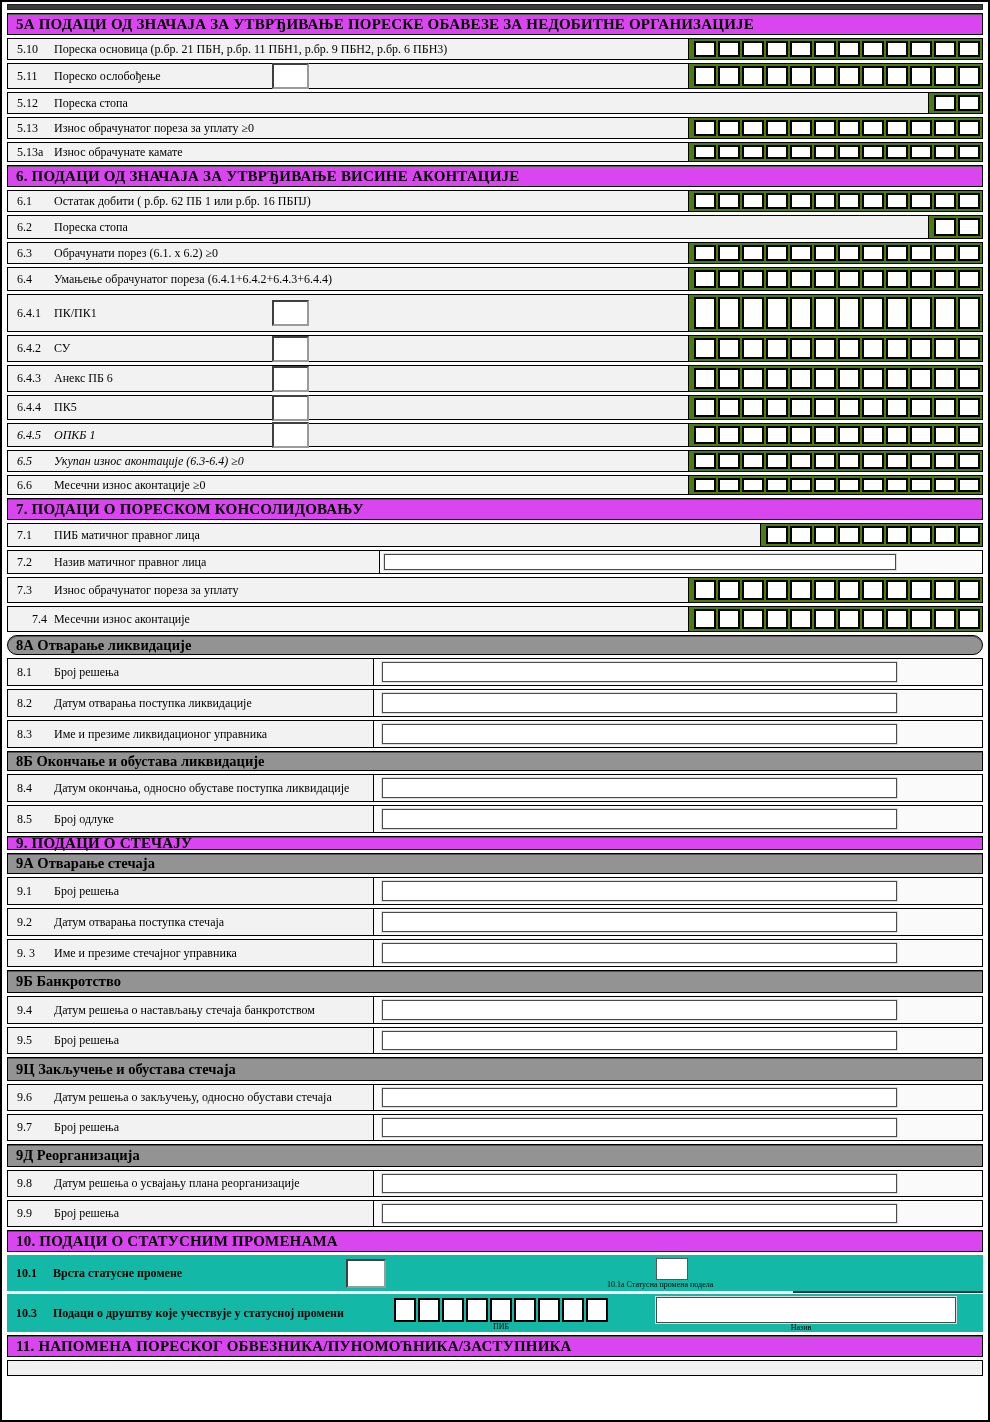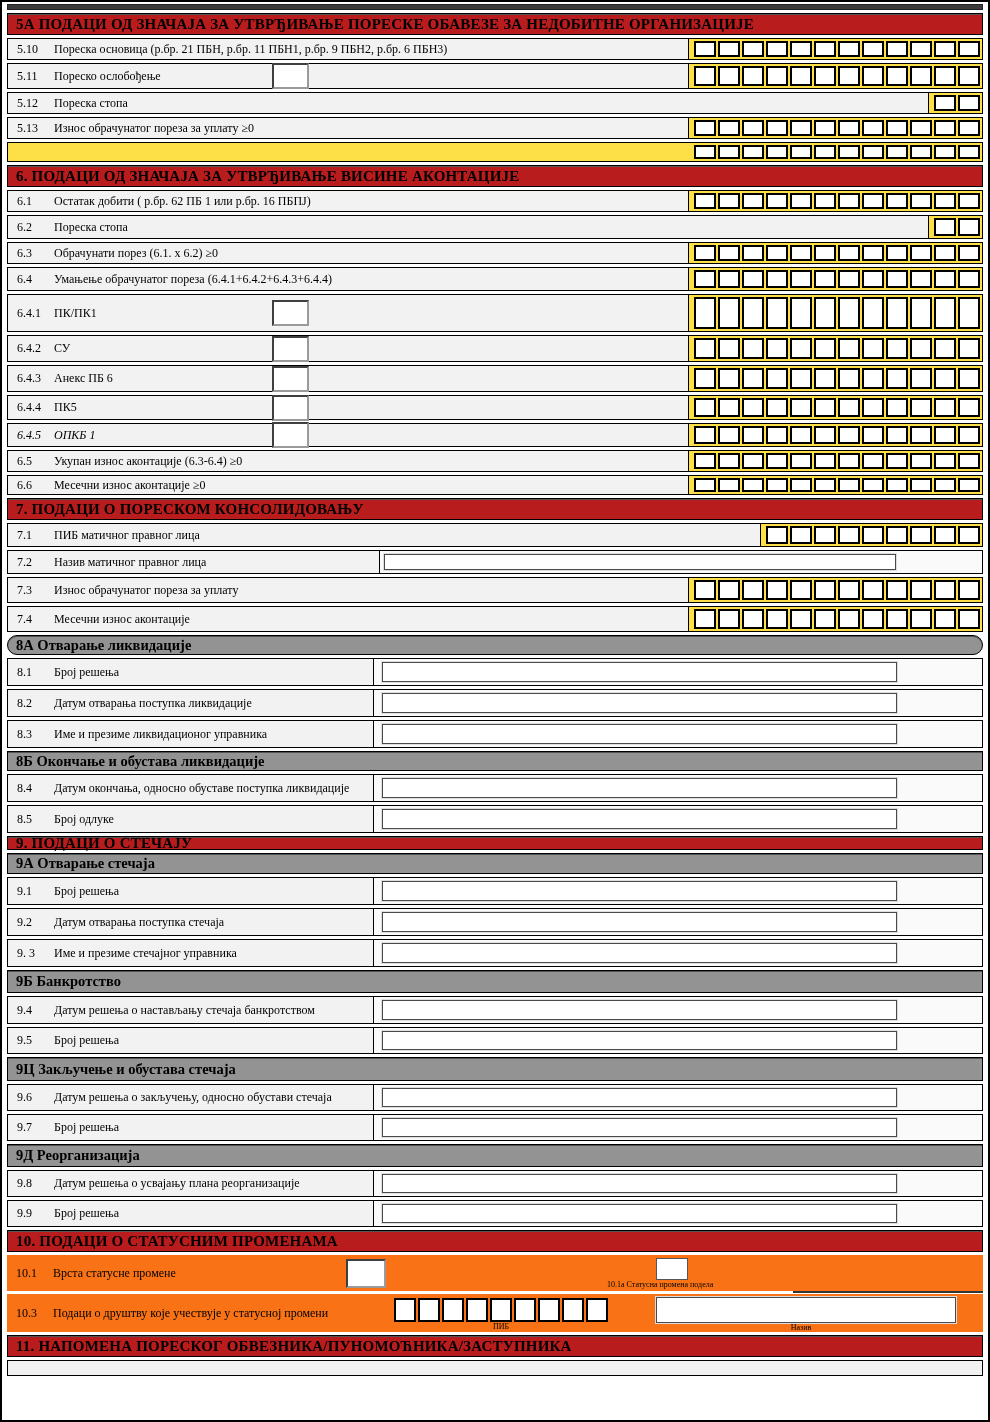--- a/index.html
+++ b/index.html
@@ -1,29 +1,29 @@
 <!DOCTYPE html>
 <html><head>
 <meta charset="utf-8">
 <style>
   html,body{margin:0;padding:0;background:#fff;width:990px;height:1422px;overflow:hidden;
     font-family:"Liberation Serif","DejaVu Serif",serif;color:#000;}
   #form-root{box-sizing:border-box;width:990px;min-height:1422px;border:2px solid #000;
     padding:2px 5px 4px 5px;background:#fff;}
   .row{position:relative;box-sizing:border-box;margin-bottom:3px;}
   .band{background:#3b3b3b;border:1px solid #222;}
-  .header,.subheader{background:#b91c1c;border:1px solid #000;display:flex;align-items:center;
+  .header,.subheader{background:#d946ef;border:1px solid #000;display:flex;align-items:center;
     box-shadow:0 1px 0 #555 inset;}
   .header .htext{font-weight:bold;font-size:15px;padding-left:8px;letter-spacing:.2px;white-space:nowrap;}
   .subheader{background:#939393;}
   .subheader .htext{font-weight:bold;font-size:14.5px;padding-left:8px;white-space:nowrap;}
-  .amount,.textrow,.status{border:1px solid #000;background:#fde047;}
+  .amount,.textrow,.status{border:1px solid #000;background:#4d7c0f;}
   .lab{position:absolute;left:0;top:0;bottom:0;background:#f2f2f2;border-right:1px solid #000;
     display:flex;align-items:center;overflow:hidden;}
-  .lab-full{position:absolute;left:0;top:0;bottom:0;right:0;background:#f97316;}
+  .lab-full{position:absolute;left:0;top:0;bottom:0;right:0;background:#14b8a6;font-weight:bold;}
   .num{display:inline-block;min-width:30px;margin-left:9px;margin-right:7px;font-size:12px;white-space:nowrap;}
   .lbl{font-size:12px;white-space:nowrap;}
   .boxes{position:absolute;right:2px;top:2px;bottom:2px;display:flex;gap:2px;}
   .dbox{width:18px;border:2px solid #000;background:#fff;}
   .cb{position:absolute;background:#fff;border:2px solid;border-color:#3f3f3f #9a9a9a #9a9a9a #3f3f3f;}
   .cb.mid{left:264px;top:50%;transform:translateY(-50%);width:33px;height:22px;}
   .ti{position:absolute;top:3px;bottom:3px;border:1px solid #4a4a4a;background:#fff;
     box-shadow:0 0 0 1px #ddd;padding:0 4px;font:12px "Liberation Serif",serif;outline:none;}
   .textrow{background:#fafafa;}
   .tiny{position:absolute;font-size:8px;white-space:nowrap;}
@@ -104,20 +104,24 @@
         <div class="dbox"></div>
         <div class="dbox"></div>
         <div class="dbox"></div>
         <div class="dbox"></div>
         <div class="dbox"></div>
         <div class="dbox"></div>
         <div class="dbox"></div>
       </div>
     </div>
     <div class="row amount" style="height: 20px;">
+      <div class="lab" style="width: 680px;">
+        <span class="num">5.13а</span>
+        <span class="lbl">Износ обрачунате камате</span>
+      </div>
       <div class="boxes">
         <div class="dbox"></div>
         <div class="dbox"></div>
         <div class="dbox"></div>
         <div class="dbox"></div>
         <div class="dbox"></div>
         <div class="dbox"></div>
         <div class="dbox"></div>
         <div class="dbox"></div>
         <div class="dbox"></div>
@@ -297,21 +301,21 @@
         <div class="dbox"></div>
         <div class="dbox"></div>
         <div class="dbox"></div>
         <div class="dbox"></div>
         <div class="dbox"></div>
         <div class="dbox"></div>
         <div class="dbox"></div>
         <div class="dbox"></div>
       </div>
     </div>
-    <div class="row amount" style="height: 22px;">
+    <div class="row amount" style="height: 22px; font-style: italic;">
       <div class="lab" style="width: 680px;">
         <span class="num">6.5</span>
         <span class="lbl">Укупан износ аконтације (6.3-6.4) ≥0</span>
       </div>
       <div class="boxes">
         <div class="dbox"></div>
         <div class="dbox"></div>
         <div class="dbox"></div>
         <div class="dbox"></div>
         <div class="dbox"></div>
@@ -385,21 +389,21 @@
         <div class="dbox"></div>
         <div class="dbox"></div>
         <div class="dbox"></div>
         <div class="dbox"></div>
         <div class="dbox"></div>
         <div class="dbox"></div>
         <div class="dbox"></div>
       </div>
     </div>
     <div class="row amount" style="height: 26px;">
-      <div class="lab" style="width: 680px;">
+      <div class="lab" style="width: 680px; text-align: right;">
         <span class="num">7.4</span>
         <span class="lbl">Месечни износ аконтације</span>
       </div>
       <div class="boxes">
         <div class="dbox"></div>
         <div class="dbox"></div>
         <div class="dbox"></div>
         <div class="dbox"></div>
         <div class="dbox"></div>
         <div class="dbox"></div>

